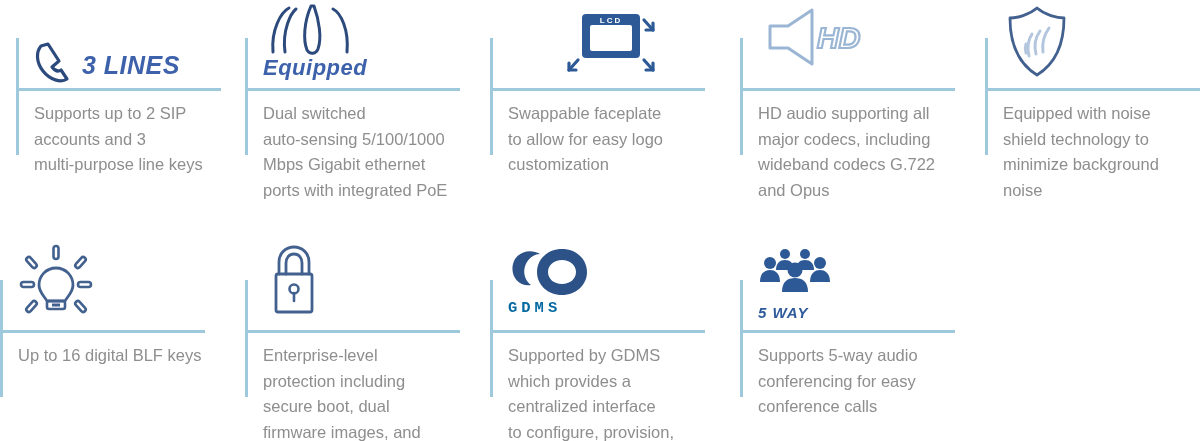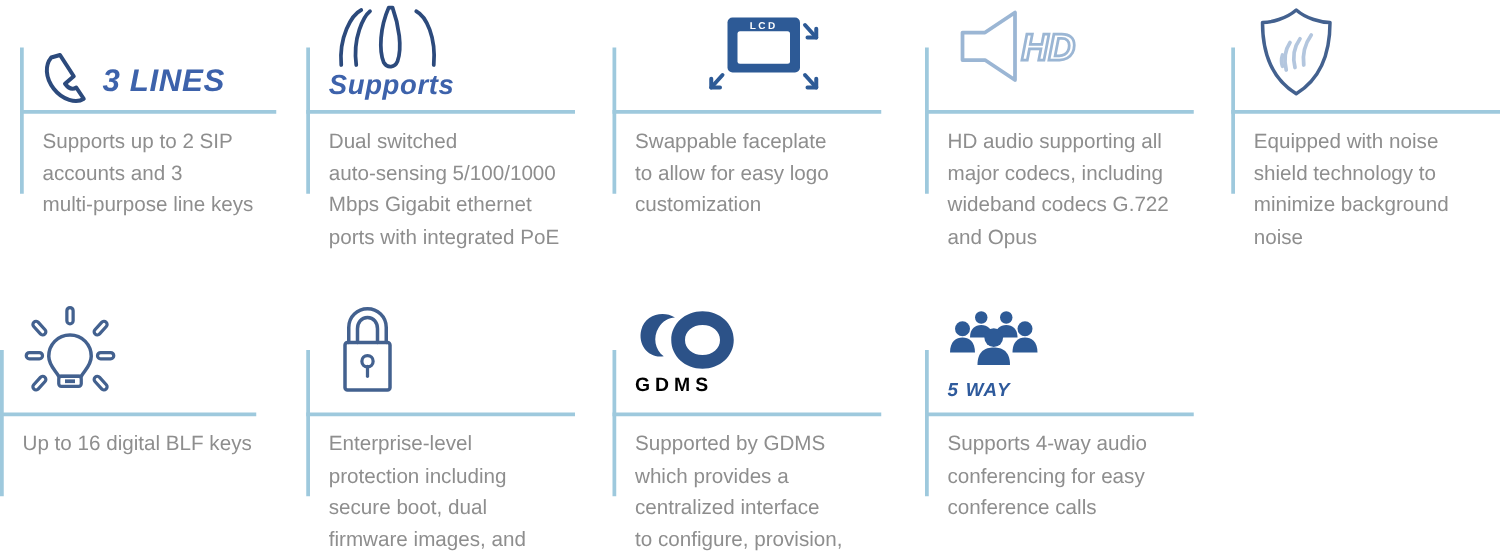--- a/index.html
+++ b/index.html
@@ -87,23 +87,24 @@
   .stack {
     display: flex;
     flex-direction: column;
     align-items: flex-start;
   }
 
   .gdms-label {
     font-size: 15.5px;
     font-weight: bold;
     letter-spacing: 4px;
-    color: #000000;
+    color: #0369a1;
     line-height: 17px;
     margin-top: 2px;
+    font-family: Liberation Mono, monospace;
   }
 
   svg { display: block; overflow: visible; }
 </style>
 </head>
 <body>
 
 <div class="grid">
 
   <div class="cell" style="left:16px; top:0px; width:240px; height:220px;">
@@ -130,21 +131,21 @@
     <div class="icon-area" style="align-items:flex-start; top:4px;">
       <div class="stack">
         <span>
           <svg width="96" height="50" viewBox="0 0 96 50">
             <path d="M10 48 C8 26, 18 8, 26 4" fill="none" stroke="#2c4a7c" stroke-width="3" stroke-linecap="round"></path>
             <path d="M22 48 C19 26, 28 9, 33 5" fill="none" stroke="#2c4a7c" stroke-width="3" stroke-linecap="round"></path>
             <path d="M48 2 C41 18, 40 36, 44 46 C47 51, 53 50, 55 45 C59 34, 56 16, 51 2 Z" fill="none" stroke="#2c4a7c" stroke-width="3" stroke-linejoin="round"></path>
             <path d="M70 5 C78 9, 86 26, 84 48" fill="none" stroke="#2c4a7c" stroke-width="3" stroke-linecap="round"></path>
           </svg>
         </span>
-        <span class="wordmark wm-gigabit" style="margin-top:2px;">Supports</span>
+        <span class="wordmark wm-gigabit" style="margin-top:2px;">Equipped</span>
       </div>
     </div>
     <div class="desc" style="width:215px;">Dual switched
 auto-sensing 5/100/1000
 Mbps Gigabit ethernet
 ports with integrated PoE</div>
   </div>
 
   <div class="cell" style="left:490px; top:0px; width:250px; height:220px;">
     <div class="v-rule"></div>
@@ -286,18 +287,18 @@
             <circle cx="62" cy="15" r="6" fill="#2d5a96"></circle>
             <path d="M2 34 C2 25, 7 22, 12 22 C17 22, 22 25, 22 34 Z" fill="#2d5a96"></path>
             <path d="M52 34 C52 25, 57 22, 62 22 C67 22, 72 25, 72 34 Z" fill="#2d5a96"></path>
             <circle cx="37" cy="22" r="7.5" fill="#2d5a96"></circle>
             <path d="M24 44 C24 33, 30 30, 37 30 C44 30, 50 33, 50 44 Z" fill="#2d5a96"></path>
           </svg>
         </span>
         <span class="wordmark wm-5way" style="margin-top:4px;">5 WAY</span>
       </div>
     </div>
-    <div class="desc" style="width:215px;">Supports 4-way audio
+    <div class="desc" style="width:215px;">Supports 5-way audio
 conferencing for easy
 conference calls</div>
   </div>
 
 </div>
 
 </body></html>

